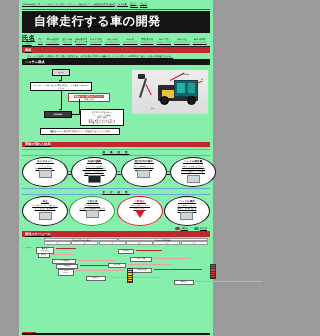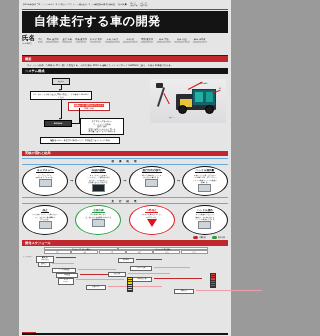--- a/index.html
+++ b/index.html
@@ -2,22 +2,23 @@
 <html><head>
 <meta charset="utf-8">
 <style>
   * { margin:0; padding:0; box-sizing:border-box; }
   html,body { width:250px; height:336px; overflow:hidden; }
   body {
     background:#9a9a9a;
     font-family:"DejaVu Sans","Liberation Sans",sans-serif;
   }
   #poster {
-    position:absolute; left:19px; top:0; width:212px; height:336px;
-    background:#e5e5e5;
+    position:absolute; left:19px; top:0; width:194px; height:336px;
+    background:#86efac;
+    text-decoration:underline;
   }
   
   .metaline {
     display:flex; align-items:flex-start; gap:2px;
     padding:3px 3px 1px 3px;
     font-size:1.9px; line-height:2.6px; color:#1a1a1a; white-space:nowrap;
   }
   .metaline .m-main { letter-spacing:-.02px; }
   .metaline .m-sub { color:#222; }
   .metaline .m-right { display:flex; gap:2px; }
@@ -29,21 +30,21 @@
     background:#141414; height:22px; margin:1px 3px 0 3px;
     display:flex; align-items:center; padding-left:12px;
   }
   .title-banner .t {
     color:#ffffff; font-size:12px; font-weight:bold; letter-spacing:.6px;
     font-family:"DejaVu Sans","Liberation Sans",sans-serif;
   }
   
   .names-row {
     display:flex; gap:3px;
-    margin:2px 3px 0 3px; padding-bottom:10px;
+    margin:2px 3px 0 3px; padding-bottom:1px;
   }
   .names-row .label {
     font-size:6.5px; font-weight:bold; color:#111; line-height:7px;
   }
   .names-row .sub { font-size:2px; color:#444; }
   .names-list { display:flex; gap:3.2px; align-items:flex-end; padding-bottom:.5px; }
   .nm { display:flex; flex-direction:column; align-items:center; }
   .nm .jp { font-size:2.2px; color:#111; line-height:2.6px; white-space:nowrap; }
   .nm .rm { font-size:1.5px; color:#777; line-height:2px; border-top:.3px solid #bbb; white-space:nowrap; }
   .names-underline { height:.4px; background:#222; margin:0 3px; }

